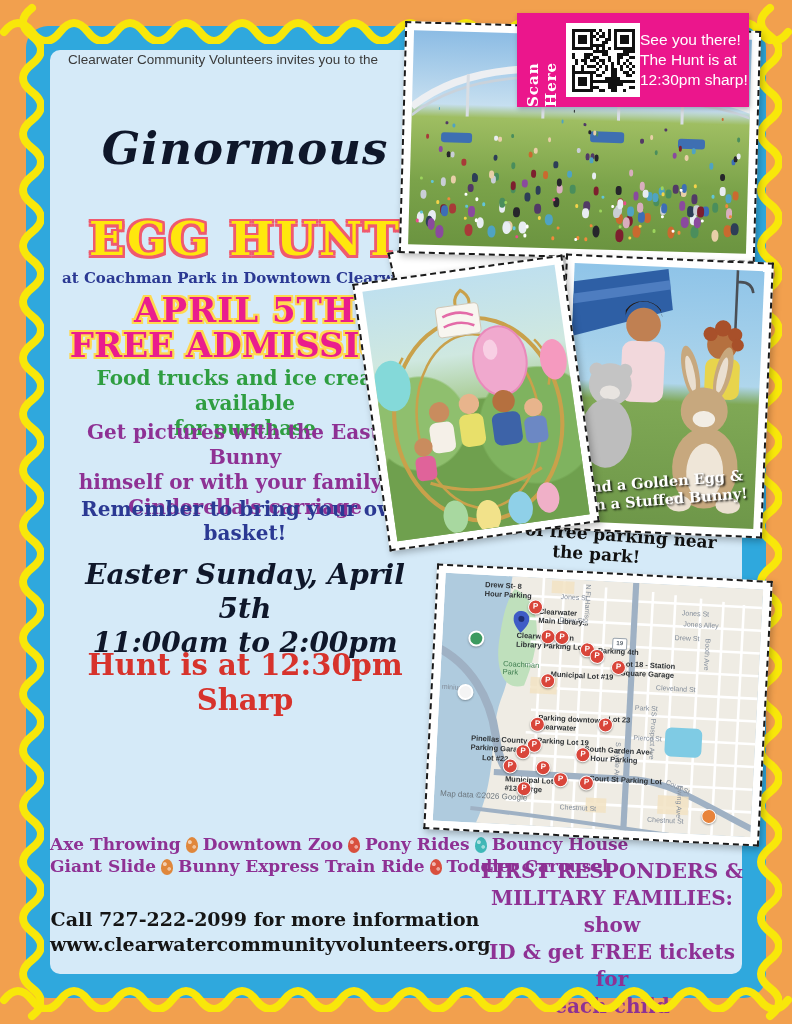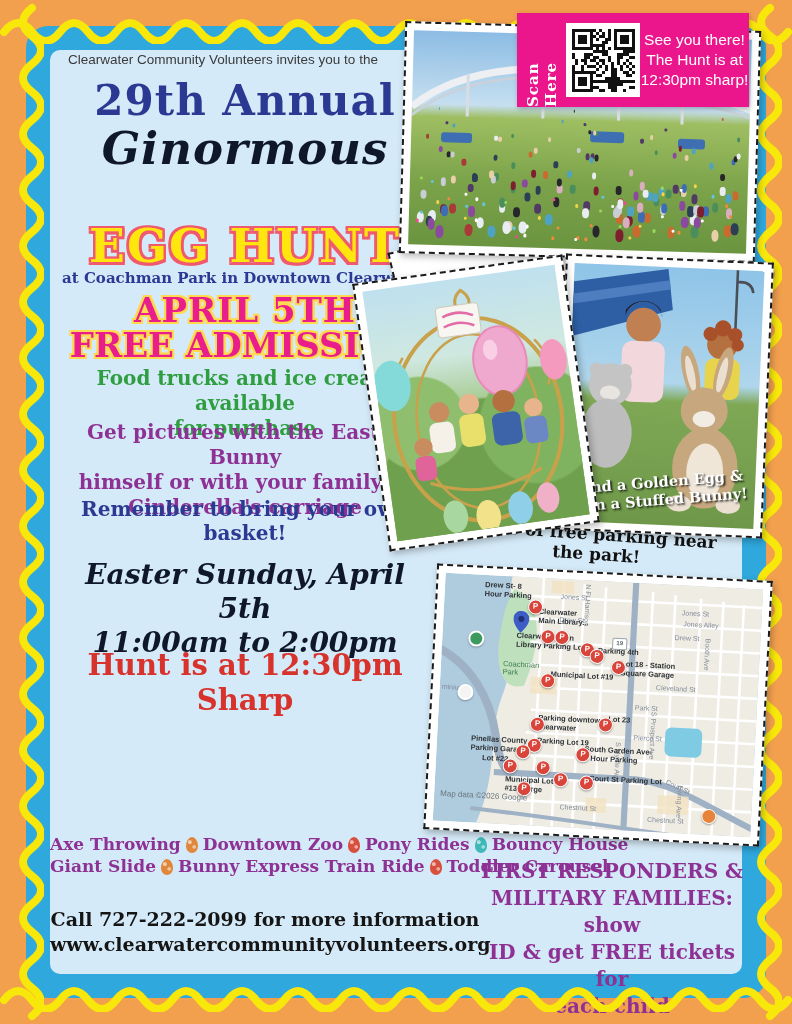--- a/index.html
+++ b/index.html
@@ -47,21 +47,21 @@
 
   
   .qr-banner{position:absolute;left:517px;top:13px;width:232px;height:94px;background:#EB168C;
      z-index:8;display:flex;align-items:center;box-shadow:1px 2px 5px rgba(0,0,0,.25);}
   .scan-here{writing-mode:vertical-rl;transform:rotate(180deg);color:#fff;font-weight:bold;
      font-size:15px;letter-spacing:1px;margin:0 2px 0 7px;}
   .qr-box{width:74px;height:74px;background:#fff;margin-left:4px;display:flex;
      align-items:center;justify-content:center;flex:none;}
   .qr-grid{display:grid;grid-template-columns:repeat(21,3px);grid-auto-rows:3px;}
   .qr-cell{background:#fff;} .qr-cell.on{background:#111;}
-  .qr-msg{flex:1;text-align:center;color:#fff;font-family:"Liberation Sans",sans-serif;
+  .qr-msg{flex:1;color:#fff;font-family:"Liberation Sans",sans-serif;
      font-size:15.5px;line-height:20px;}
 
   
   .activity-line{white-space:nowrap;}
   .egg{display:inline-block;width:12px;height:16px;margin:0 5px;vertical-align:-3px;
      border-radius:50% 50% 50% 50%/58% 58% 42% 42%;
      background-image:radial-gradient(circle at 32% 32%,rgba(255,255,255,.6) 1.5px,transparent 2.4px),
        radial-gradient(circle at 68% 62%,rgba(255,255,255,.5) 1.4px,transparent 2.2px);}
 
   
@@ -100,23 +100,22 @@
       <path d="M4 22 q14 -18 28 0 t28 0 t28 0 t28 0 t28 0 t28 0 t28 0 t28 0 t28 0 t28 0 t28 0 t28 0 t28 0 t28 0 t28 0 t28 0 t28 0 t28 0 t28 0 t28 0 t28 0 t28 0 t28 0 t28 0 t28 0 t28 0 t28 0 t28 0"></path>
     </svg>
   <svg class="wave" style="left:10px;top:0;width:34px;height:1024px" viewBox="0 0 34 1024">
       <path d="M22 8 q-18 14 0 28 t0 28 t0 28 t0 28 t0 28 t0 28 t0 28 t0 28 t0 28 t0 28 t0 28 t0 28 t0 28 t0 28 t0 28 t0 28 t0 28 t0 28 t0 28 t0 28 t0 28 t0 28 t0 28 t0 28 t0 28 t0 28 t0 28 t0 28 t0 28 t0 28 t0 28 t0 28 t0 28 t0 28 t0 28 t0 28"></path>
     </svg>
   <svg class="wave" style="right:10px;top:0;width:34px;height:1024px" viewBox="0 0 34 1024">
       <path d="M22 8 q-18 14 0 28 t0 28 t0 28 t0 28 t0 28 t0 28 t0 28 t0 28 t0 28 t0 28 t0 28 t0 28 t0 28 t0 28 t0 28 t0 28 t0 28 t0 28 t0 28 t0 28 t0 28 t0 28 t0 28 t0 28 t0 28 t0 28 t0 28 t0 28 t0 28 t0 28 t0 28 t0 28 t0 28 t0 28 t0 28 t0 28"></path>
     </svg>
 
   <div class="tb invite" style="top:52px">Clearwater Community Volunteers invites you to the</div>
-  <div class="tb h-blue" style="top:76px;font-size:42px;letter-spacing:1px">29th Annual</div>
   <div class="tb h-pink" style="top:122px;font-size:45px;letter-spacing:1px">Ginormous</div>
-  <div class="tb outline-red" style="top:218px;font-size:47px;letter-spacing:2px">EGG HUNT</div>
+  <div class="tb outline-red" style="top:211px;font-size:47px;letter-spacing:2px">EGG HUNT</div>
   <div class="tb h-blue" style="top:269px;font-size:15px">at Coachman Park in Downtown Clearwater</div>
   <div class="tb outline-yellow" style="top:290px;font-size:34px;letter-spacing:1px">APRIL 5TH</div>
   <div class="tb outline-yellow" style="top:325px;font-size:34px">FREE ADMISSION</div>
 
   <div class="tb green" style="top:366px;font-size:20px;line-height:25px">
     <div>Food trucks and ice cream available</div>
     <div>for purchase</div>
   </div>
   <div class="tb purple" style="top:420px;font-size:20px;line-height:25px">
     <div>Get pictures with the Easter Bunny</div>

